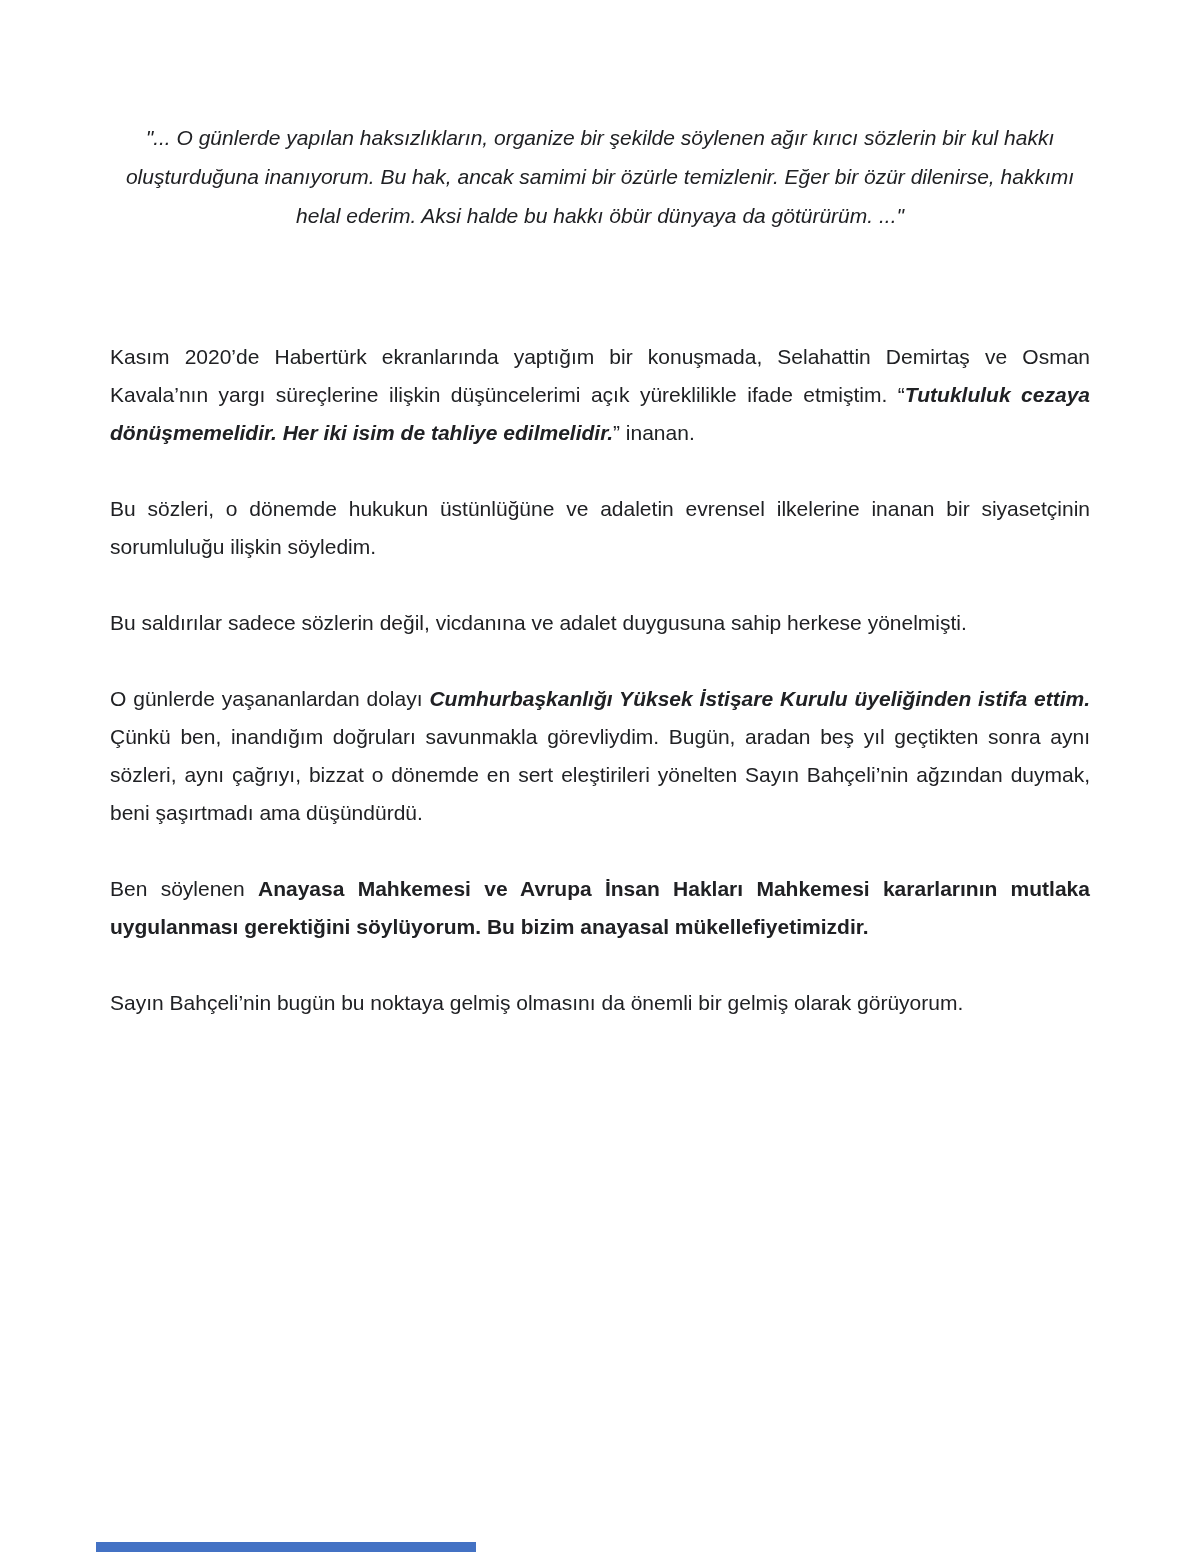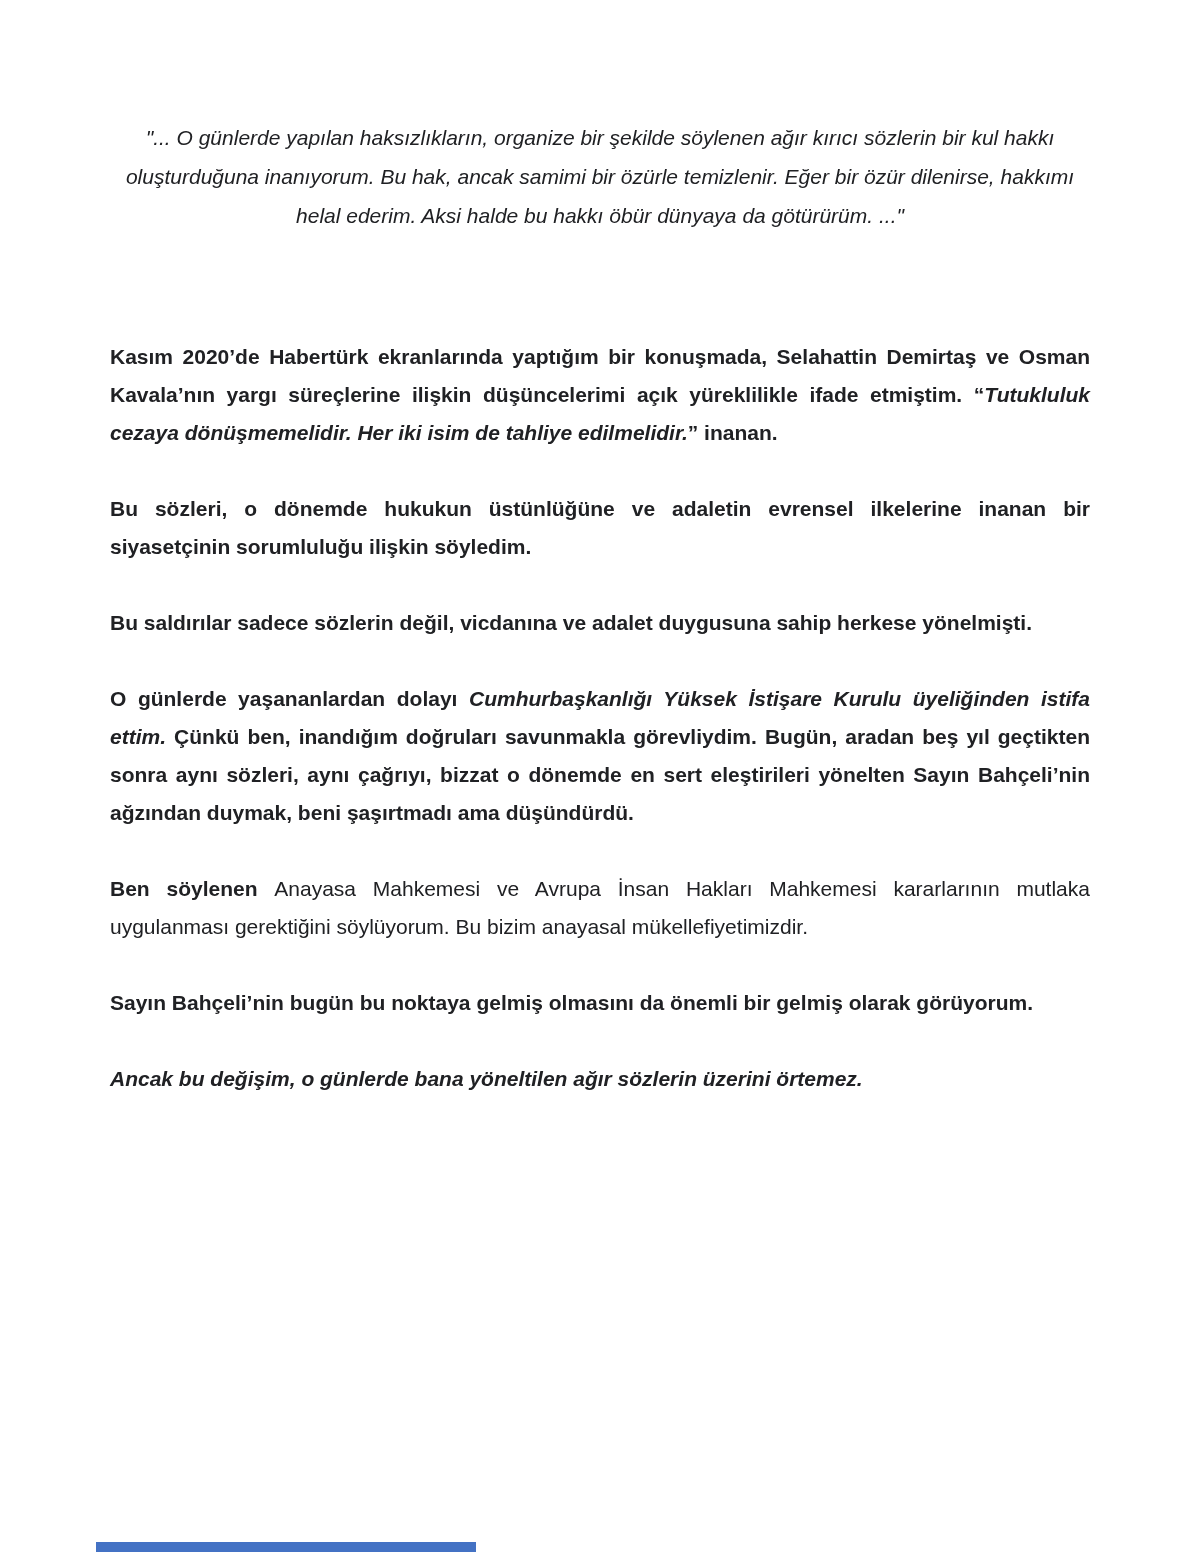--- a/index.html
+++ b/index.html
@@ -29,22 +29,22 @@
   p.quote {
     text-align: center;
     font-style: italic;
     margin: 0 12px 103px 12px;
     line-height: 39px;
   }
   p.body-para {
     text-align: justify;
     text-justify: inter-word;
   }
-  .run-normal { font-style: normal; font-weight: bold; }
-  .run-bold { font-weight: normal; }
+  .run-normal { font-style: normal; font-weight: normal; }
+  .run-bold { font-weight: bold; }
   .run-bolditalic { font-weight: bold; font-style: italic; }
   .clipped-bar {
     position: absolute;
     left: 96px;
     bottom: 0;
     width: 380px;
     height: 10px;
     background: #4472c4;
   }
 </style>
@@ -54,17 +54,16 @@
 <div class="page">
   <div class="doc">
     <p class="para quote">"... O günlerde yapılan haksızlıkların, organize bir şekilde söylenen ağır kırıcı sözlerin bir kul hakkı oluşturduğuna inanıyorum. Bu hak, ancak samimi bir özürle temizlenir. Eğer bir özür dilenirse, hakkımı helal ederim. Aksi halde bu hakkı öbür dünyaya da götürürüm. ..."</p>
     <div id="paragraphs-root">
         <p class="para body-para"><span class="run-normal">Kasım 2020’de Habertürk ekranlarında yaptığım bir konuşmada, Selahattin Demirtaş ve Osman Kavala’nın yargı süreçlerine ilişkin düşüncelerimi açık yüreklilikle ifade etmiştim. “</span><span class="run-bolditalic">Tutukluluk cezaya dönüşmemelidir. Her iki isim de tahliye edilmelidir.</span><span class="run-normal">” inanan.</span></p>
         <p class="para body-para"><span class="run-normal">Bu sözleri, o dönemde hukukun üstünlüğüne ve adaletin evrensel ilkelerine inanan bir siyasetçinin sorumluluğu ilişkin söyledim.</span></p>
         <p class="para body-para"><span class="run-normal">Bu saldırılar sadece sözlerin değil, vicdanına ve adalet duygusuna sahip herkese yönelmişti.</span></p>
         <p class="para body-para"><span class="run-normal">O günlerde yaşananlardan dolayı </span><span class="run-bolditalic">Cumhurbaşkanlığı Yüksek İstişare Kurulu üyeliğinden istifa ettim.</span><span class="run-normal"> Çünkü ben, inandığım doğruları savunmakla görevliydim. Bugün, aradan beş yıl geçtikten sonra aynı sözleri, aynı çağrıyı, bizzat o dönemde en sert eleştirileri yönelten Sayın Bahçeli’nin ağzından duymak, beni şaşırtmadı ama düşündürdü.</span></p>
         <p class="para body-para"><span class="run-normal">Ben söylenen </span><span class="run-bold">Anayasa Mahkemesi ve Avrupa İnsan Hakları Mahkemesi kararlarının mutlaka uygulanması gerektiğini söylüyorum. Bu bizim anayasal mükellefiyetimizdir.</span></p>
         <p class="para body-para"><span class="run-normal">Sayın Bahçeli’nin bugün bu noktaya gelmiş olmasını da önemli bir gelmiş olarak görüyorum.</span></p>
-        <p class="para body-para"><span class="run-bolditalic">Ancak bu değişim, o günlerde bana yöneltilen ağır sözlerin üzerini örtemez.</span></p>
       </div>
   </div>
   <div class="clipped-bar" style="background-color: rgb(68, 114, 196);"></div>
 </div>
 
 </body></html>

